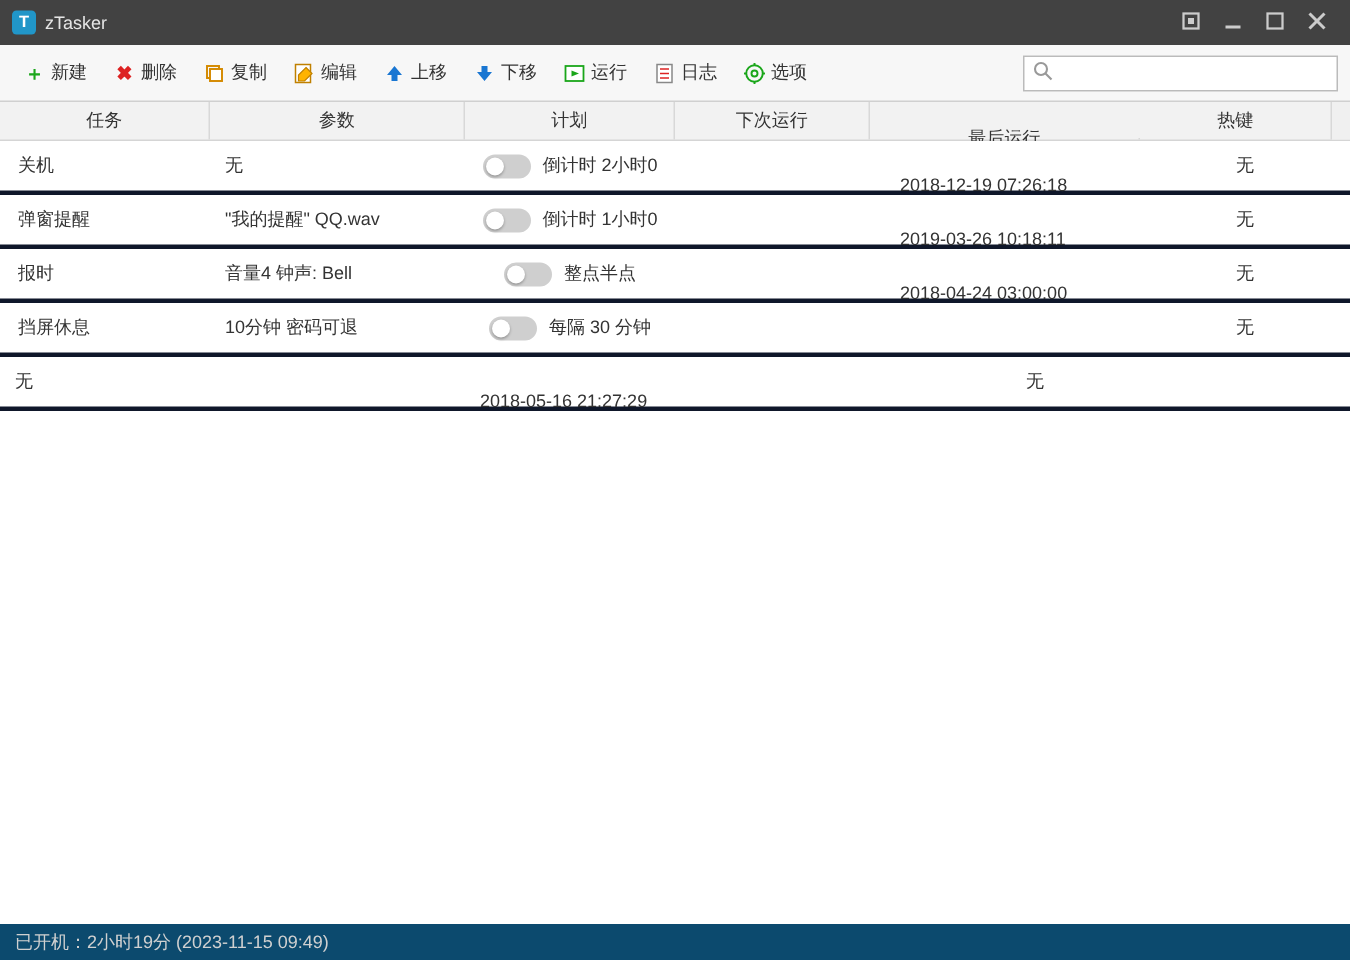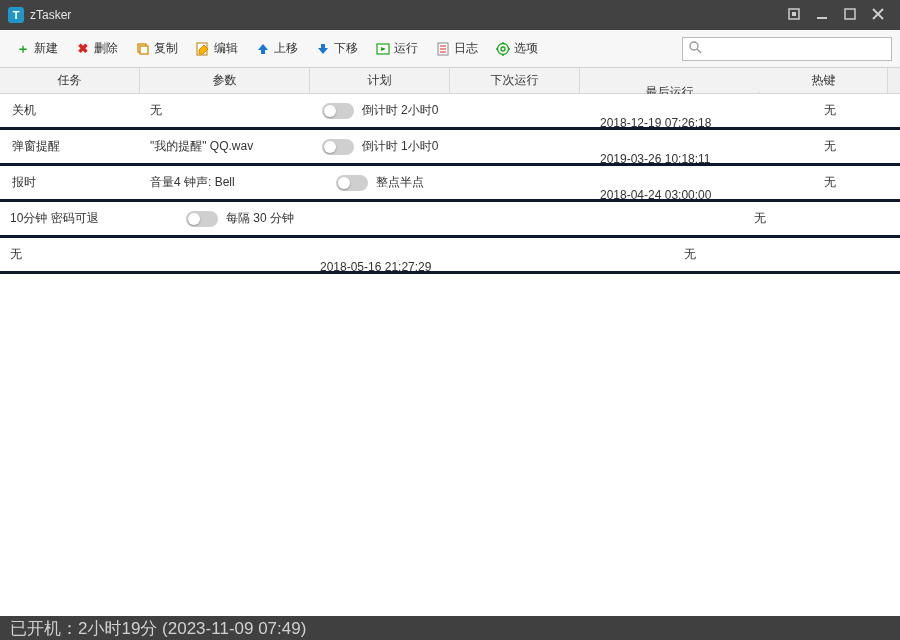--- a/index.html
+++ b/index.html
@@ -48,21 +48,21 @@
   .row .cell { padding: 0 10px; font-size: 12px; display: flex; align-items: center; }
   .row .cell.col-task { padding-left: 12px; }
   .row .cell.col-plan { gap: 8px; }
   .row .cell.col-last { justify-content: flex-start; padding-left: 20px; }
   .row .cell.col-hotkey { justify-content: center; }
   
   .toggle { width: 32px; height: 16px; border-radius: 8px; background: #cfcfcf; position: relative; flex-shrink: 0; }
   .toggle::after { content: ""; position: absolute; left: 2px; top: 2px; width: 12px; height: 12px; background: #fff; border-radius: 50%; box-shadow: 0 1px 2px rgba(0,0,0,0.3); }
 
   
-  .statusbar { background: #404040; color: #d0d0d0; height: 24px; display: flex; align-items: center; padding: 0 10px; font-size: 17px; }
+  .statusbar { background: #0c4a6e; color: #d0d0d0; height: 24px; display: flex; align-items: center; padding: 0 10px; font-size: 12px; }
   .statusbar .right { margin-left: auto; }
 </style>
 </head>
 <body>
 
 <div class="titlebar">
   <div class="app-icon">T</div>
   <div class="title">zTasker</div>
   <div class="spacer"></div>
   <div class="win-btn">
@@ -223,33 +223,34 @@
     <div class="cell col-param">音量4 钟声: Bell</div>
     <div class="cell col-plan">
       <div class="toggle "></div>
       <span>整点半点</span>
     </div>
     <div class="cell col-next"></div>
     <div class="cell col-last">2018-04-24 03:00:00</div>
     <div class="cell col-hotkey">无</div>
     </div>
     <div class="row">
+    <div class="cell col-task">挡屏休息</div>
     <div class="cell col-param">10分钟 密码可退</div>
     <div class="cell col-plan">
       <div class="toggle "></div>
       <span>每隔 30 分钟</span>
     </div>
     <div class="cell col-next"></div>
     <div class="cell col-last"></div>
     <div class="cell col-hotkey">无</div>
     </div>
     <div class="row">
     <div class="cell col-param">无</div>
     <div class="cell col-next"></div>
     <div class="cell col-last">2018-05-16 21:27:29</div>
     <div class="cell col-hotkey">无</div>
     </div>
   </div>
 
 <div class="statusbar">
   <span>已开机：</span>
-  <span>2小时19分 (2023-11-09 07:49)</span>
+  <span>2小时19分 (2023-11-15 09:49)</span>
 </div>
 
 </body></html>

